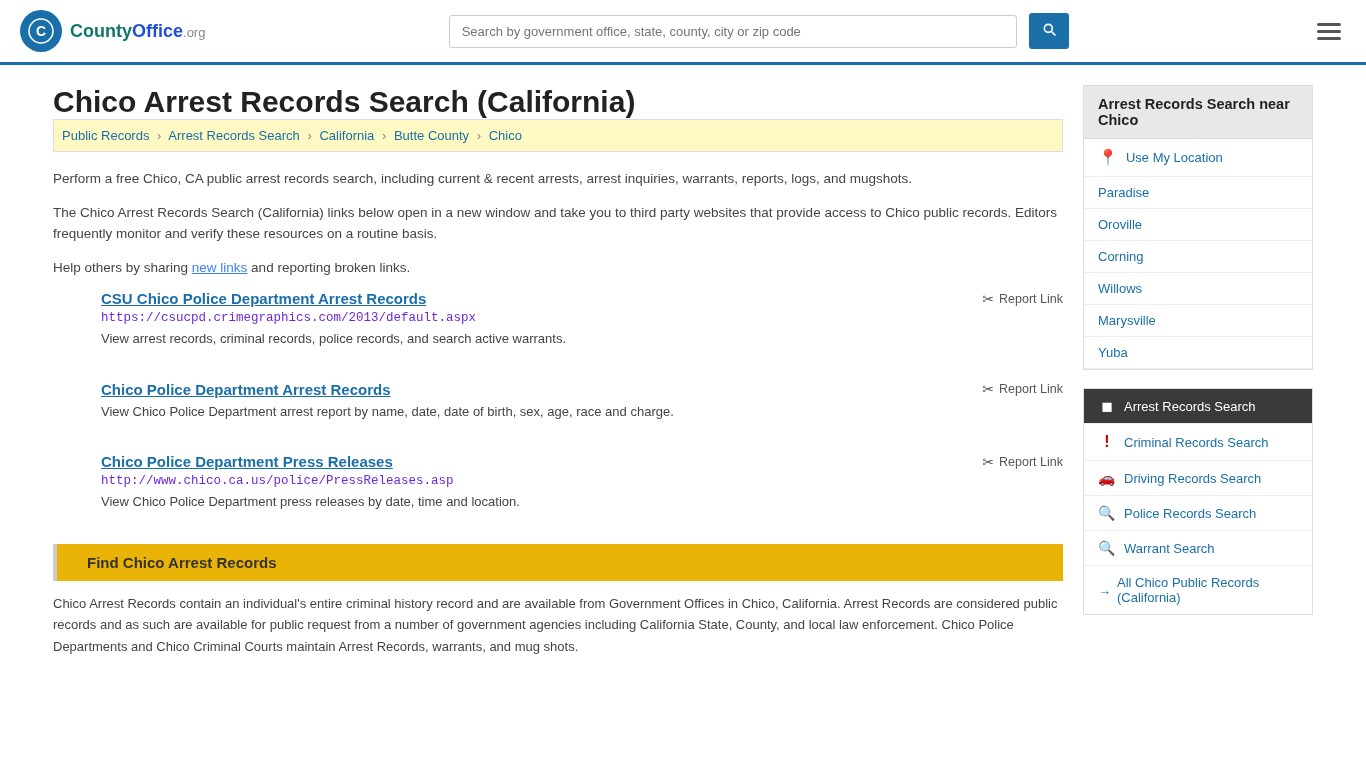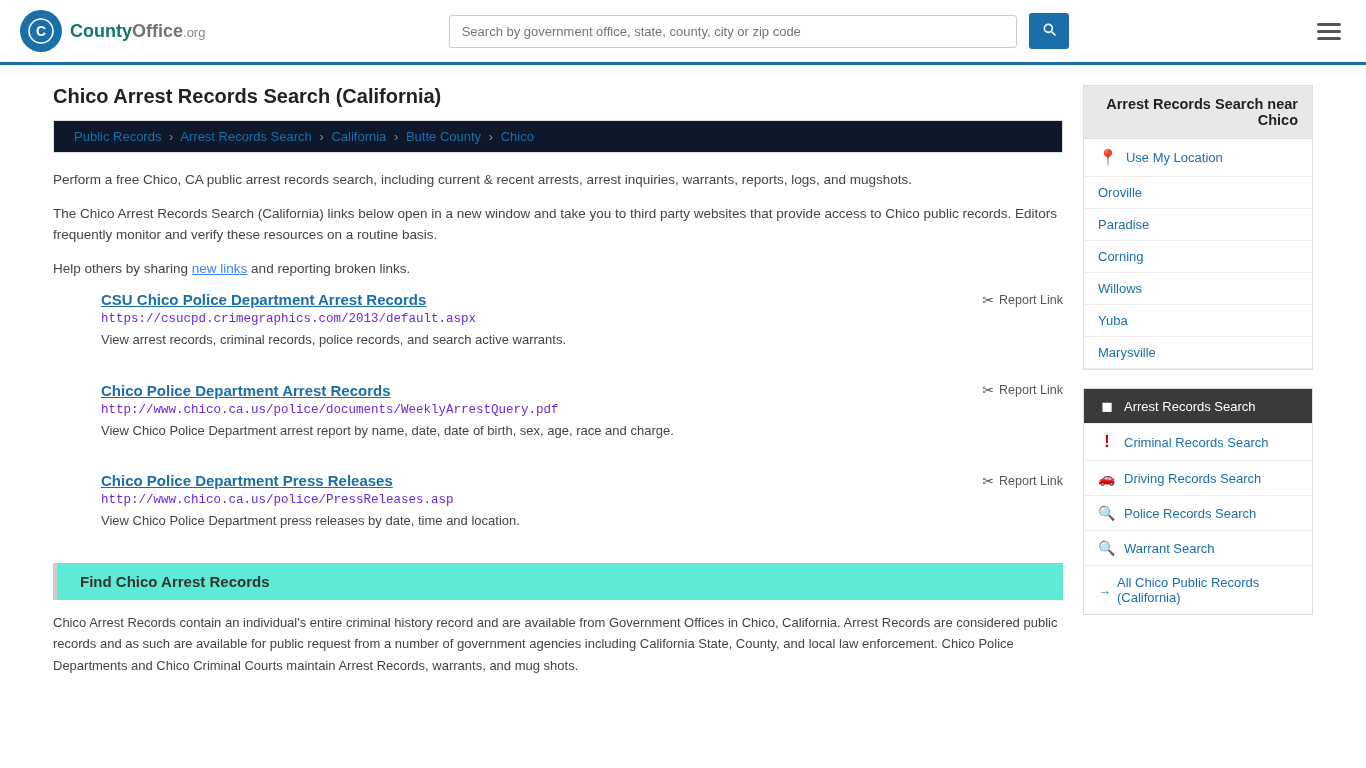--- a/index.html
+++ b/index.html
@@ -81,31 +81,30 @@
       padding: 20px 20px;
       gap: 20px;
     }
 
     
     #content {
       flex: 1;
     }
 
     h1.page-title {
-      font-size: 20px;
+      font-size: 30px;
       font-weight: bold;
       color: #222;
-      margin-bottom: 12px;
     }
 
     
     #breadcrumb {
-      background: #0f172a;
+      background: #fef9c3;
       border: 1px solid #ddd;
-      padding: 8px 20px;
+      padding: 8px 8px;
       font-size: 13px;
       margin-bottom: 16px;
       color: #555;
     }
     #breadcrumb a {
       color: #1a6fa8;
       text-decoration: none;
     }
     #breadcrumb span { color: #888; margin: 0 4px; }
 
@@ -160,23 +159,23 @@
       font-family: Liberation Mono, monospace;
     }
     .record-desc {
       font-size: 13px;
       color: #444;
       line-height: 1.5;
     }
 
     
     .section-header {
-      background: #5eead4;
+      background: #eab308;
       border-left: 4px solid #ccc;
-      padding: 10px 23px;
+      padding: 10px 30px;
       font-size: 15px;
       font-weight: bold;
       margin: 20px 0 12px;
       color: #333;
     }
     .section-text {
       font-size: 13px;
       color: #444;
       line-height: 1.65;
       margin-bottom: 12px;
@@ -188,21 +187,20 @@
       flex-shrink: 0;
     }
 
     .sidebar-section-title {
       background: #e8e8e8;
       padding: 10px 14px;
       font-size: 14.5px;
       font-weight: bold;
       color: #222;
       margin-bottom: 0;
-      text-align: right;
     }
 
     .sidebar-nearby {
       border: 1px solid #ddd;
       margin-bottom: 18px;
     }
     .sidebar-nearby .sidebar-section-title {
       border-bottom: 1px solid #ddd;
     }
     .nearby-location-btn {
@@ -280,21 +278,21 @@
 
 <div id="header">
   <div id="logo-area">
     <div class="logo-circle">
       <svg width="26" height="26" viewBox="0 0 26 26" fill="none">
         <circle cx="13" cy="13" r="12" fill="#1a6fa8" stroke="#fff" stroke-width="1.5"></circle>
         <text x="13" y="18" text-anchor="middle" font-size="14" fill="white" font-weight="bold">C</text>
       </svg>
     </div>
     <div>
-      <span style="font-size:18px;font-weight:bold;color:#0f766e;">County</span><span style="font-size:18px;font-weight:bold;color:#737373;">Office</span><span style="font-size:13px;color:#888;">.org</span>
+      <span style="font-size:18px;font-weight:bold;color:#0f766e;">County</span><span style="font-size:18px;font-weight:bold;color:#1d4ed8;">Office</span><span style="font-size:13px;color:#888;">.org</span>
     </div>
   </div>
 
   <div id="search-area">
     <input type="text" id="search-input" placeholder="Search by government office, state, county, city or zip code" style="">
     <button id="search-button">
       <svg width="16" height="16" fill="white" viewBox="0 0 24 24">
           <path d="M21 21l-4.35-4.35M17 11A6 6 0 1 1 5 11a6 6 0 0 1 12 0z" stroke="white" stroke-width="2.5" fill="none" stroke-linecap="round"></path>
         </svg>
     </button>
@@ -348,21 +346,20 @@
         <div class="record-entry">
     <div class="record-entry-header">
       <div class="record-title">
         <a href="#">Chico Police Department Arrest Records</a>
       </div>
       <div class="report-link">
         <span class="report-link-icon">✂</span>
         <span>Report Link</span>
       </div>
     </div>
-    <div class="record-url">http://www.chico.ca.us/police/documents/WeeklyArrestQuery.pdf</div>
     <div class="record-desc">View Chico Police Department arrest report by name, date, date of birth, sex, age, race and charge.</div>
   </div>
         <div class="record-entry">
     <div class="record-entry-header">
       <div class="record-title">
         <a href="#">Chico Police Department Press Releases</a>
       </div>
       <div class="report-link">
         <span class="report-link-icon">✂</span>
         <span>Report Link</span>
@@ -380,26 +377,26 @@
 
   <div id="sidebar">
 
     <div class="sidebar-nearby">
       <div class="sidebar-section-title">Arrest Records Search near Chico</div>
       <button class="nearby-location-btn">
         <span class="location-dot">📍</span>
         <span>Use My Location</span>
       </button>
       <div class="nearby-links" id="nearby-links">
+          <a href="#">Paradise</a>
           <a href="#">Oroville</a>
-          <a href="#">Paradise</a>
           <a href="#">Corning</a>
           <a href="#">Willows</a>
+          <a href="#">Marysville</a>
           <a href="#">Yuba</a>
-          <a href="#">Marysville</a>
         </div>
     </div>
 
     <div class="sidebar-public-records">
       <div id="public-record-items">
           <div class="public-record-item active">
             <span class="record-icon">◼</span>
             <span>Arrest Records Search</span>
           </div>
           <div class="public-record-item">

